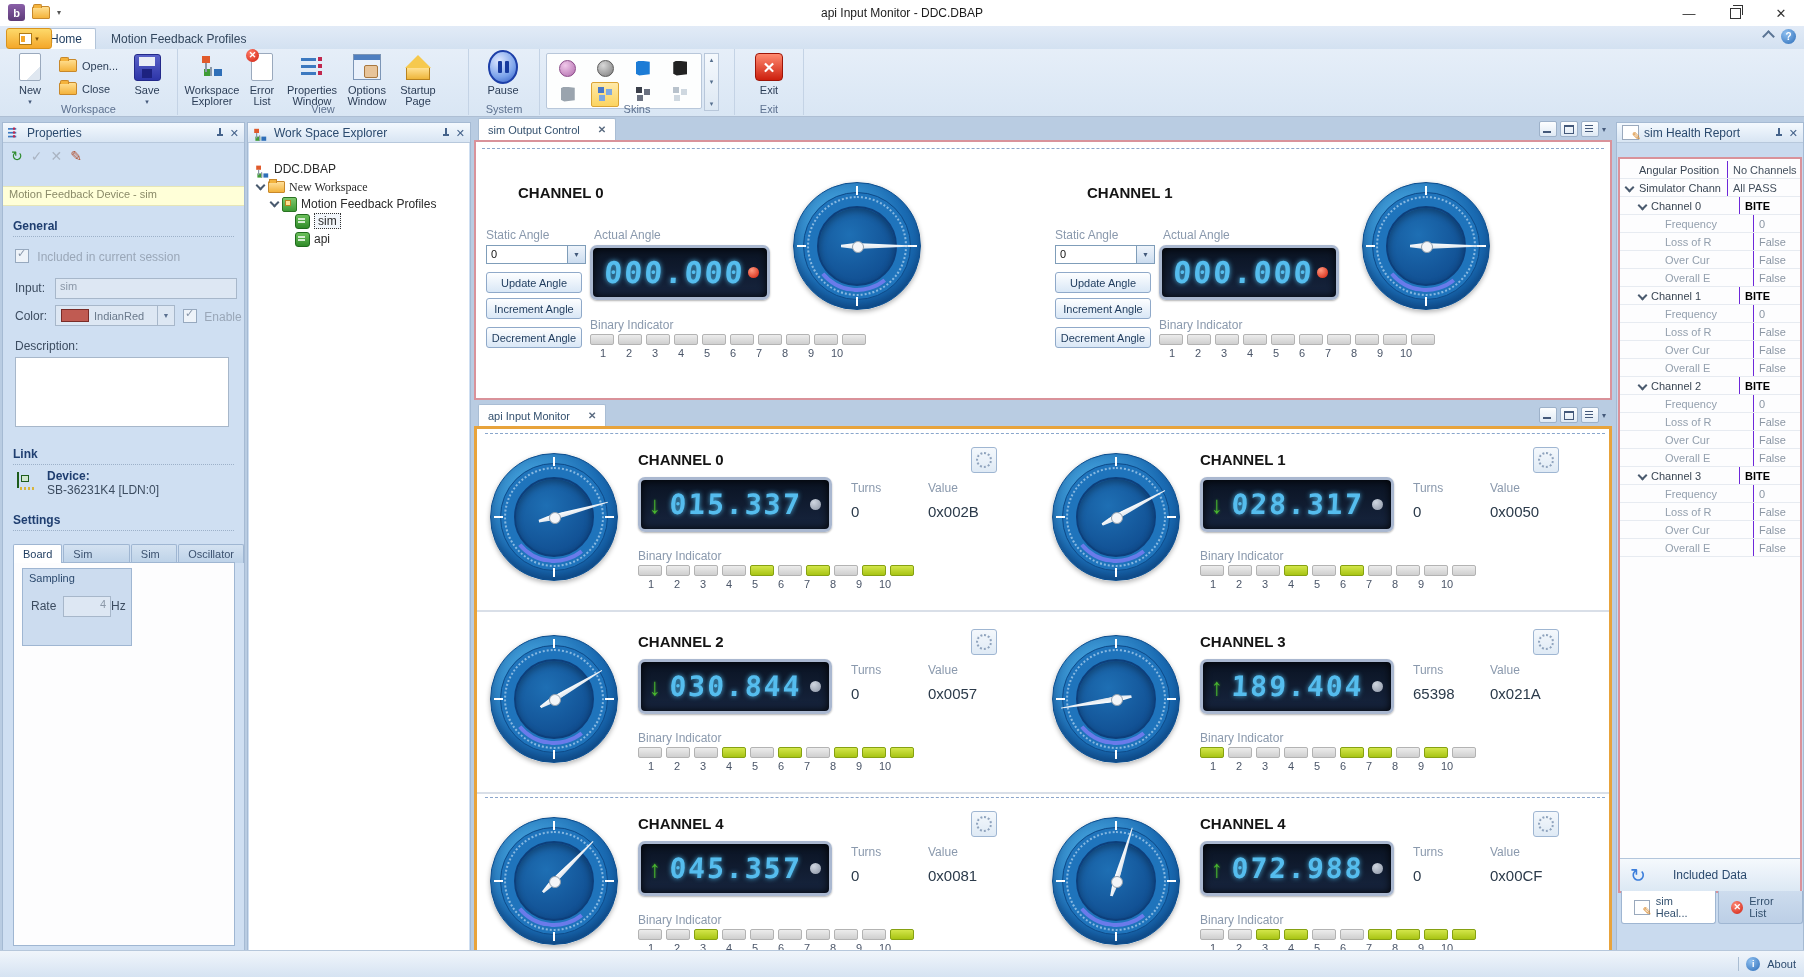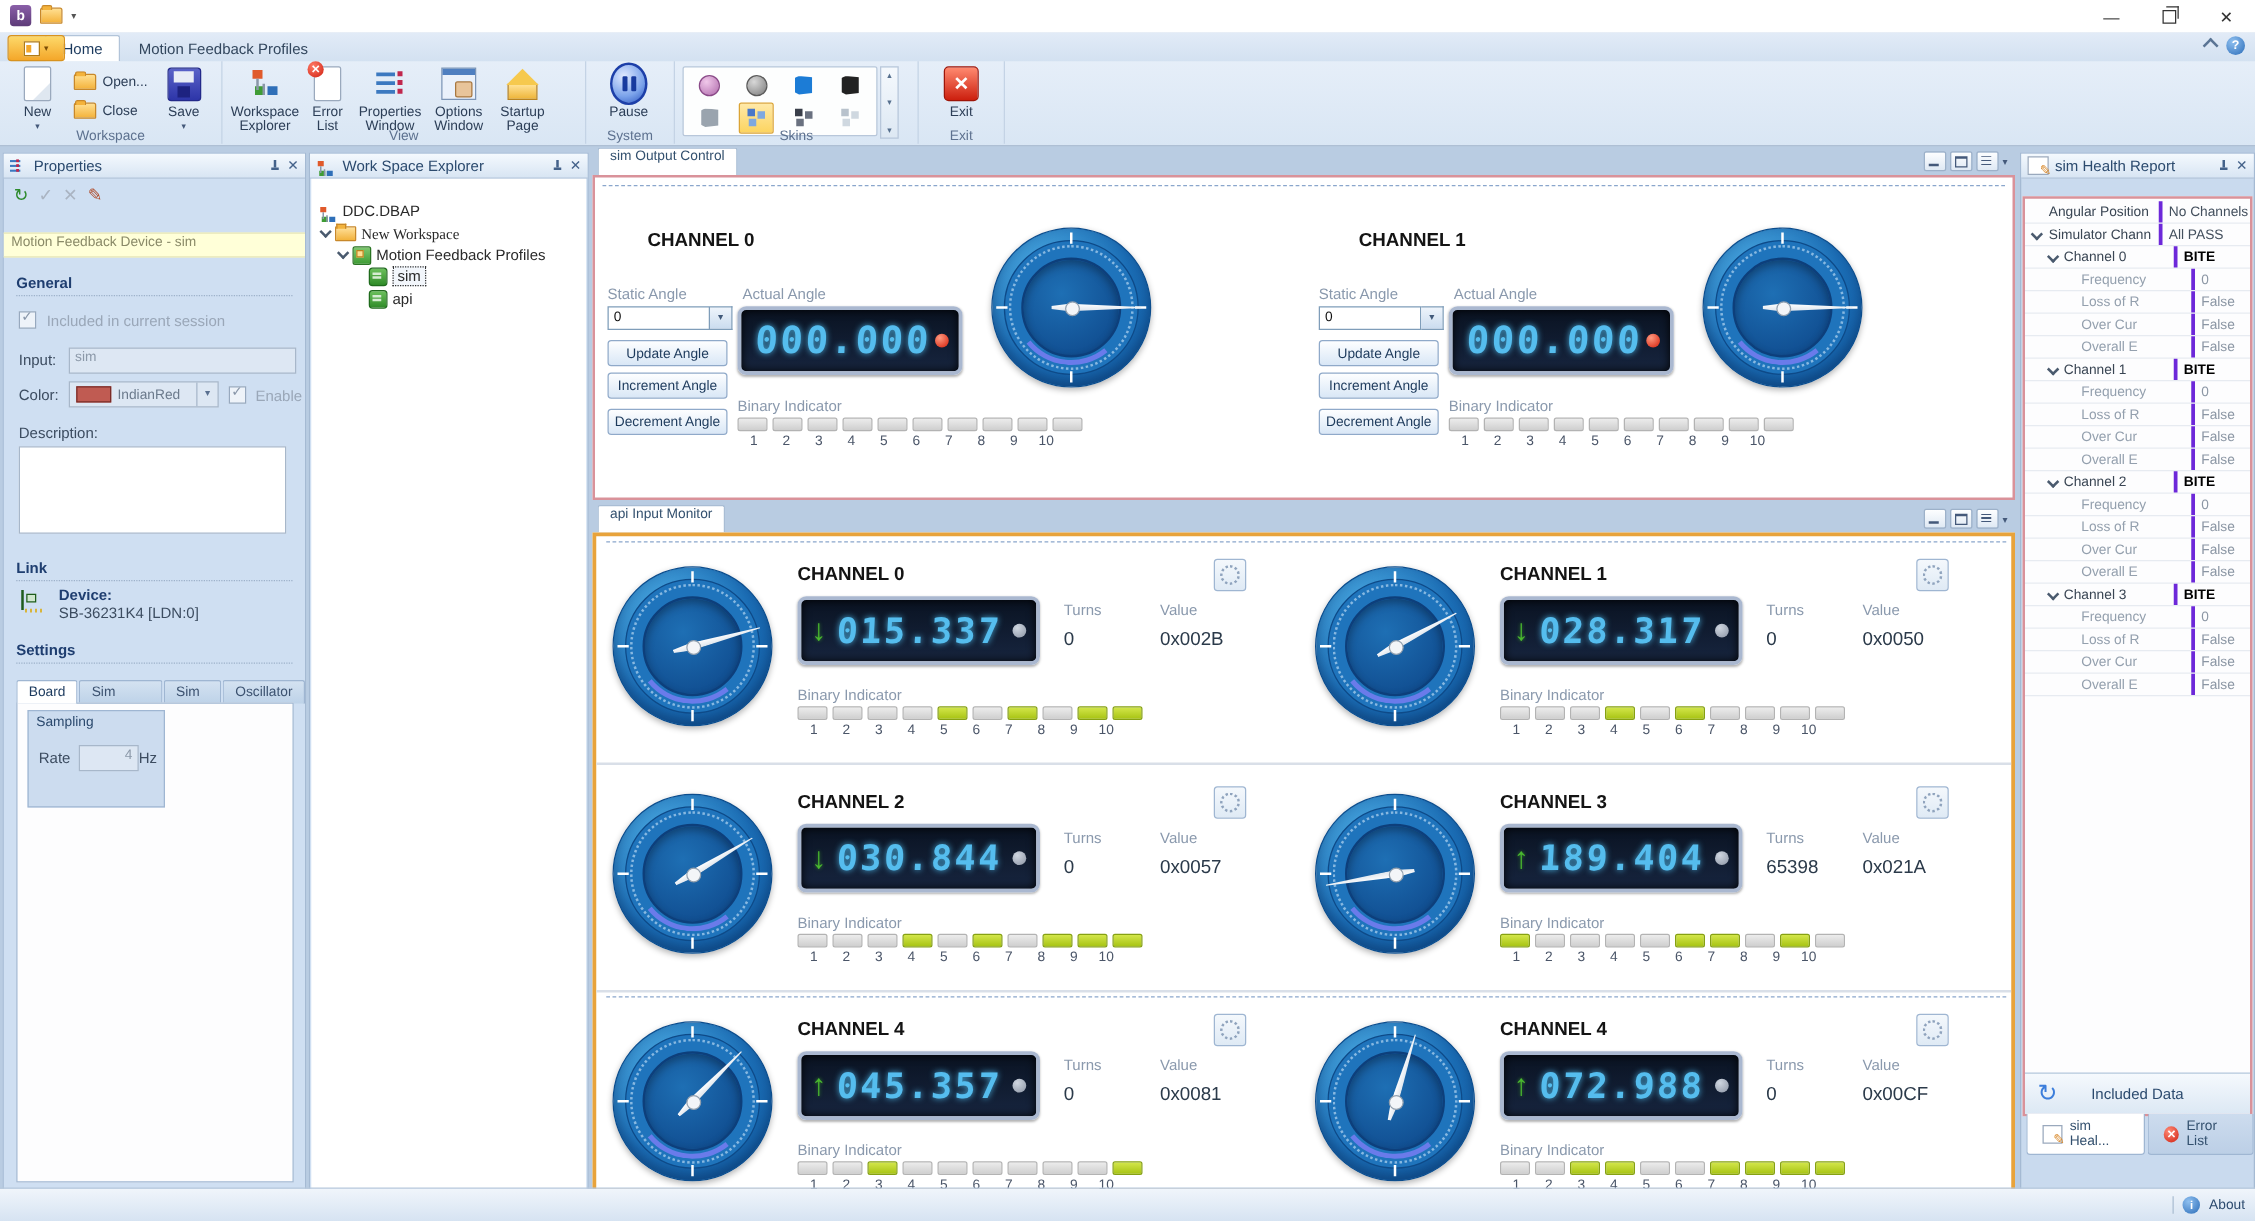--- a/index.html
+++ b/index.html
@@ -123,21 +123,21 @@
   .fold::before{content:"";position:absolute;left:0;top:-3px;width:6px;height:3px;background:#f2b33d;border:1px solid #c8882a;border-bottom:none;}
   .mfp-ico{width:13px;height:13px;background:linear-gradient(#7ec86e,#3f9c35);border:1px solid #2a7423;border-radius:2px;position:relative;}
   .mfp-ico::before{content:"";position:absolute;left:2px;top:2px;width:4px;height:4px;background:#ffe193;border:1px solid #b9831f;}
   .dev-ico{width:13px;height:13px;background:linear-gradient(#6cc05c,#2f8b28);border:1px solid #1f6b1c;border-radius:3px;position:relative;}
   .dev-ico::before{content:"";position:absolute;left:2px;top:3px;width:7px;height:2px;background:#d6ecd2;box-shadow:0 3px 0 #d6ecd2;}
   .tsel{border:1px dotted #333;background:#f2f6fb;padding:0 3px;}
   .treeico-sm{transform:scale(.6);transform-origin:left center;}
   
   .dtabbar{position:absolute;height:22px;}
   .dtab{position:absolute;left:4px;top:0;height:21px;background:#fff;border:1px solid #a9bdd4;border-bottom:none;border-radius:2px 2px 0 0;
-    font-size:11px;color:#33506e;display:flex;align-items:center;gap:18px;padding:0 9px;flex-direction:column;}
+    font-size:11px;color:#33506e;display:flex;align-items:center;gap:18px;padding:0 9px;}
   .dtab .x{color:#5a6b80;font-size:10px;font-weight:bold;}
   .mdi{position:absolute;right:6px;top:3px;display:flex;gap:3px;align-items:center;}
   .mdi-b{width:16px;height:14px;border:1px solid #9db1c9;background:linear-gradient(#fdfeff,#dfe9f4);border-radius:2px;position:relative;}
   .mdi-min::after{content:"";position:absolute;left:3px;bottom:3px;width:8px;height:2px;background:#44597a;}
   .mdi-max::after{content:"";position:absolute;left:3px;top:3px;width:8px;height:6px;border:1px solid #44597a;border-top-width:2px;}
   .mdi-grid::after{content:"";position:absolute;left:3px;top:3px;width:8px;height:7px;
     background:repeating-linear-gradient(#44597a 0 1px,transparent 1px 3px);}
   .mdi-caret{font-size:8px;color:#44597a;}
   .docpanel{position:absolute;background:#fff;}
   .dashline{position:absolute;left:6px;right:6px;height:0;border-top:1px dashed #8aa6cc;}
@@ -184,21 +184,21 @@
   .needle{position:absolute;left:50%;top:50%;width:0;height:0;}
   .n-bar{position:absolute;left:-16px;top:-3px;width:72px;height:6px;background:linear-gradient(#ffffff,#dde4ec);
     clip-path:polygon(0 30%,0 70%,20% 100%,100% 57%,100% 43%,20% 0);transform-origin:16px 3px;
     filter:drop-shadow(0 1px 1px rgba(0,0,0,.45));}
   .hub{position:absolute;left:-5px;top:-5px;width:10px;height:10px;border-radius:50%;background:#f3f5f8;border:1px solid #93a0ae;}
   .rowsep{position:absolute;left:0;right:0;height:2px;background:#d9dfe8;}
   
   .hr-box{position:absolute;background:#fdfdfe;border:2px solid #d9929a;}
   .hr-grid{position:absolute;left:0;right:0;top:2px;}
   .hr-row{position:relative;height:17px;border-bottom:1px solid #e7ebf1;font-size:11px;display:flex;align-items:center;}
-  .hr-label{width:88px;height:100%;border-right:3px solid #6d28d9;overflow:hidden;white-space:nowrap;display:flex;align-items:center;color:#3a4654;}
+  .hr-label{width:88px;height:100%;border-right:1px solid #6d28d9;overflow:hidden;white-space:nowrap;display:flex;align-items:center;color:#3a4654;}
   .hr-label.dim{color:#94a0ae;}
   .hr-value{padding-left:5px;color:#3d4document;color:#44505e;white-space:nowrap;overflow:hidden;}
   .hr-value.dim{color:#8b96a4;}
   .hr-value.bold{font-weight:bold;color:#000;}
   .hr-chev{position:absolute;width:5px;height:5px;border-right:2px solid #4a5a6e;border-bottom:2px solid #4a5a6e;transform:rotate(45deg);top:5px;}
   .refreshbar{position:absolute;left:0;right:0;bottom:0;height:32px;background:linear-gradient(#f5f9fd,#dce8f4);border-top:1px solid #b3c6dc;
     display:flex;align-items:center;font-size:12px;color:#2b4a6e;}
   .refreshbar .ric{font-size:19px;color:#3c7edb;margin:0 14px 0 10px;}
   .refreshbar .rt{flex:1;text-align:center;margin-right:40px;}
   .btabs{position:absolute;display:flex;gap:2px;}
@@ -218,20 +218,21 @@
 </style>
 </head>
 <body>
 
 <div class="titlebar">
   <div class="tb-icons">
     <span class="app-logo">b</span>
     <span class="ico-folder"></span>
     <span class="qat-caret">▾</span>
   </div>
+  <div class="tb-title">api Input Monitor - DDC.DBAP</div>
   <div class="tb-controls">
     <div class="tb-btn">—</div>
     <div class="tb-btn">
         <span class="restore-glyph"></span>
       </div>
     <div class="tb-btn">✕</div>
   </div>
 </div>
 
 <div class="ribbon">

